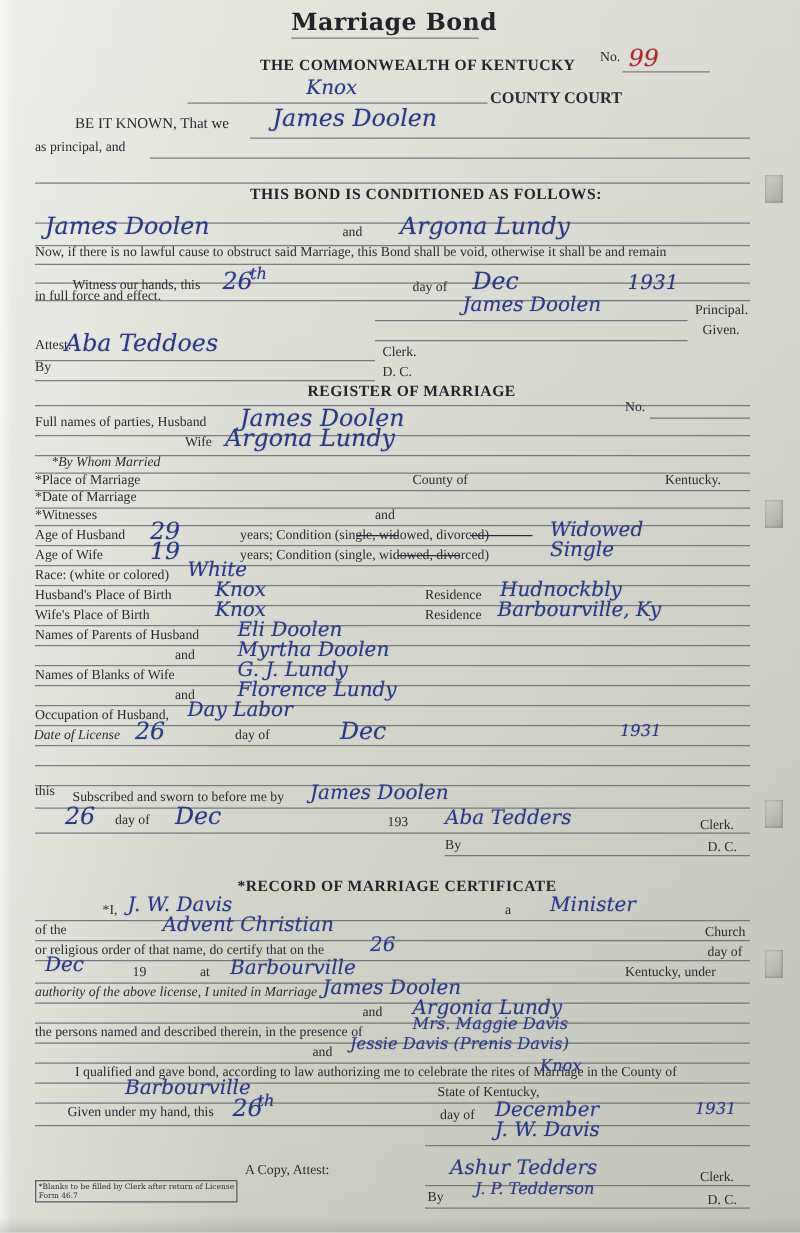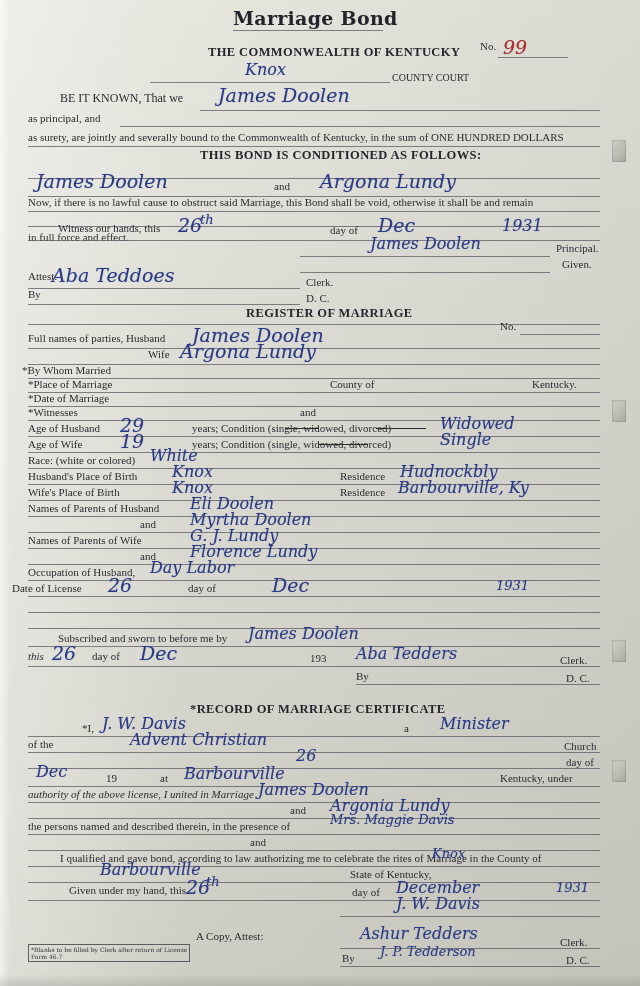--- a/index.html
+++ b/index.html
@@ -105,30 +105,29 @@
   <div class="rule" style="left:233px;top:30px;width:150px;"></div>
 
   <div class="hdr" style="left:208px;top:45px;">THE COMMONWEALTH OF KENTUCKY</div>
 
   <div class="pr" style="left:480px;top:40px;">No.</div>
   <div class="hw red l" style="left:503px;top:36px;">99</div>
   <div class="rule" style="left:498px;top:57px;width:70px;"></div>
 
   <div class="hw" style="left:245px;top:60px;">Knox</div>
   <div class="rule" style="left:150px;top:82px;width:240px;"></div>
-  <div class="pr" style="left:392px;top:72px;font-weight:normal;font-size:10px;">COUNTY COURT</div>
+  <div class="pr" style="left:392px;top:72px;font-weight:bold;font-size:13px;">COUNTY COURT</div>
 
   <div class="pr" style="left:60px;top:92px;font-size:12px;">BE IT KNOWN, That we</div>
   <div class="hw l" style="left:218px;top:84px;">James Doolen</div>
   <div class="rule" style="left:200px;top:110px;width:400px;"></div>
 
   <div class="pr" style="left:28px;top:112px;">as principal, and</div>
   <div class="rule" style="left:120px;top:126px;width:480px;"></div>
 
-  <div class="pr" style="left:28px;top:131px;">as surety, are jointly and severally bound to the Commonwealth of Kentucky, in the sum of ONE HUNDRED DOLLARS</div>
   <div class="rule" style="left:28px;top:146px;width:572px;"></div>
 
   <div class="hdr" style="left:200px;top:148px;">THIS BOND IS CONDITIONED AS FOLLOWS:</div>
 
   <div class="rule" style="left:28px;top:178px;width:572px;"></div>
 
   <div class="hw l" style="left:36px;top:170px;">James Doolen</div>
   <div class="pr" style="left:274px;top:180px;">and</div>
   <div class="hw l" style="left:320px;top:170px;">Argona Lundy</div>
   <div class="rule" style="left:28px;top:196px;width:572px;"></div>
@@ -168,21 +167,21 @@
   <div class="rule" style="left:520px;top:334px;width:80px;"></div>
 
   <div class="pr" style="left:28px;top:332px;">Full names of parties, Husband</div>
   <div class="hw l" style="left:192px;top:324px;">James Doolen</div>
   <div class="rule" style="left:28px;top:348px;width:572px;"></div>
 
   <div class="pr" style="left:148px;top:348px;">Wife</div>
   <div class="hw l" style="left:180px;top:340px;">Argona Lundy</div>
   <div class="rule" style="left:28px;top:364px;width:572px;"></div>
 
-  <div class="pr" style="left:22px;top:364px;">*By Whom Married</div>
+  <div class="pr" style="left:41px;top:364px;font-style:italic;">*By Whom Married</div>
   <div class="rule" style="left:28px;top:378px;width:572px;"></div>
 
   <div class="pr" style="left:28px;top:378px;">*Place of Marriage</div>
   <div class="pr" style="left:330px;top:378px;">County of</div>
   <div class="pr" style="left:532px;top:378px;">Kentucky.</div>
   <div class="rule" style="left:28px;top:392px;width:572px;"></div>
 
   <div class="pr" style="left:28px;top:392px;">*Date of Marriage</div>
   <div class="rule" style="left:28px;top:406px;width:572px;"></div>
 
@@ -224,46 +223,46 @@
   <div class="rule" style="left:28px;top:500px;width:572px;"></div>
 
   <div class="pr" style="left:28px;top:502px;">Names of Parents of Husband</div>
   <div class="hw" style="left:190px;top:494px;">Eli Doolen</div>
   <div class="rule" style="left:28px;top:516px;width:572px;"></div>
 
   <div class="pr" style="left:140px;top:518px;">and</div>
   <div class="hw" style="left:190px;top:510px;">Myrtha Doolen</div>
   <div class="rule" style="left:28px;top:532px;width:572px;"></div>
 
-  <div class="pr" style="left:28px;top:534px;">Names of Parents of Wife</div>
+  <div class="pr" style="left:28px;top:534px;">Names of Blanks of Wife</div>
   <div class="hw" style="left:190px;top:526px;">G. J. Lundy</div>
   <div class="rule" style="left:28px;top:548px;width:572px;"></div>
 
   <div class="pr" style="left:140px;top:550px;">and</div>
   <div class="hw" style="left:190px;top:542px;">Florence Lundy</div>
   <div class="rule" style="left:28px;top:564px;width:572px;"></div>
 
   <div class="pr" style="left:28px;top:566px;">Occupation of Husband,</div>
   <div class="hw" style="left:150px;top:558px;">Day Labor</div>
   <div class="rule" style="left:28px;top:580px;width:572px;"></div>
 
-  <div class="pr" style="left:12px;top:582px;">Date of License</div>
+  <div class="pr" style="left:27px;top:582px;font-style:italic;">Date of License</div>
   <div class="hw l" style="left:108px;top:574px;">26</div>
   <div class="pr" style="left:188px;top:582px;">day of</div>
   <div class="hw l" style="left:272px;top:574px;">Dec</div>
   <div class="hw s" style="left:496px;top:578px;">1931</div>
   <div class="rule" style="left:28px;top:596px;width:572px;"></div>
   <div class="rule" style="left:28px;top:612px;width:572px;"></div>
   <div class="rule" style="left:28px;top:628px;width:572px;"></div>
 
   <div class="pr" style="left:58px;top:632px;">Subscribed and sworn to before me by</div>
   <div class="hw" style="left:248px;top:624px;">James Doolen</div>
   <div class="rule" style="left:28px;top:646px;width:572px;"></div>
 
-  <div class="pr" style="left:28px;top:650px;font-style:italic;">this</div>
+  <div class="pr" style="left:28px;top:627px;">this</div>
   <div class="hw l" style="left:52px;top:642px;">26</div>
   <div class="pr" style="left:92px;top:650px;">day of</div>
   <div class="hw l" style="left:140px;top:642px;">Dec</div>
   <div class="pr" style="left:310px;top:652px;">193</div>
   <div class="hw" style="left:356px;top:644px;">Aba Tedders</div>
   <div class="pr" style="left:560px;top:654px;">Clerk.</div>
   <div class="rule" style="left:28px;top:666px;width:572px;"></div>
 
   <div class="pr" style="left:356px;top:670px;">By</div>
   <div class="pr" style="left:566px;top:672px;">D. C.</div>
@@ -275,20 +274,21 @@
   <div class="hw" style="left:102px;top:714px;">J. W. Davis</div>
   <div class="pr" style="left:404px;top:722px;">a</div>
   <div class="hw" style="left:440px;top:714px;">Minister</div>
   <div class="rule" style="left:28px;top:736px;width:572px;"></div>
 
   <div class="pr" style="left:28px;top:738px;">of the</div>
   <div class="hw" style="left:130px;top:730px;">Advent Christian</div>
   <div class="pr" style="left:564px;top:740px;">Church</div>
   <div class="rule" style="left:28px;top:752px;width:572px;"></div>
 
+  <div class="pr" style="left:28px;top:754px;">or religious order of that name, do certify that on the</div>
   <div class="hw" style="left:296px;top:746px;">26</div>
   <div class="pr" style="left:566px;top:756px;">day of</div>
   <div class="rule" style="left:28px;top:768px;width:572px;"></div>
 
   <div class="hw" style="left:36px;top:762px;">Dec</div>
   <div class="pr" style="left:106px;top:772px;">19</div>
   <div class="pr" style="left:160px;top:772px;">at</div>
   <div class="hw" style="left:184px;top:764px;">Barbourville</div>
   <div class="pr" style="left:500px;top:772px;">Kentucky, under</div>
   <div class="rule" style="left:28px;top:786px;width:572px;"></div>
@@ -299,31 +299,32 @@
 
   <div class="pr" style="left:290px;top:804px;">and</div>
   <div class="hw" style="left:330px;top:796px;">Argonia Lundy</div>
   <div class="rule" style="left:28px;top:818px;width:572px;"></div>
 
   <div class="pr" style="left:28px;top:820px;">the persons named and described therein, in the presence of</div>
   <div class="hw s" style="left:330px;top:812px;">Mrs. Maggie Davis</div>
   <div class="rule" style="left:28px;top:834px;width:572px;"></div>
 
   <div class="pr" style="left:250px;top:836px;">and</div>
+  <div class="hw s" style="left:280px;top:828px;">Jessie Davis (Prenis Davis)</div>
   <div class="rule" style="left:28px;top:850px;width:572px;"></div>
 
   <div class="pr" style="left:60px;top:852px;">I qualified and gave bond, according to law authorizing me to celebrate the rites of Marriage in the County of</div>
   <div class="hw s" style="left:432px;top:846px;">Knox</div>
   <div class="rule" style="left:28px;top:866px;width:572px;"></div>
 
   <div class="hw" style="left:100px;top:860px;">Barbourville</div>
   <div class="pr" style="left:350px;top:868px;">State of Kentucky,</div>
   <div class="rule" style="left:28px;top:882px;width:572px;"></div>
 
-  <div class="pr" style="left:69px;top:884px;">Given under my hand, this</div>
+  <div class="pr" style="left:54px;top:884px;">Given under my hand, this</div>
   <div class="hw l" style="left:186px;top:876px;">26</div>
   <div class="hw s" style="left:206px;top:874px;">th</div>
   <div class="pr" style="left:352px;top:886px;">day of</div>
   <div class="hw" style="left:396px;top:878px;">December</div>
   <div class="hw s" style="left:556px;top:880px;">1931</div>
   <div class="rule" style="left:28px;top:900px;width:572px;"></div>
 
   <div class="hw" style="left:396px;top:894px;">J. W. Davis</div>
   <div class="rule" style="left:340px;top:916px;width:260px;"></div>
 

